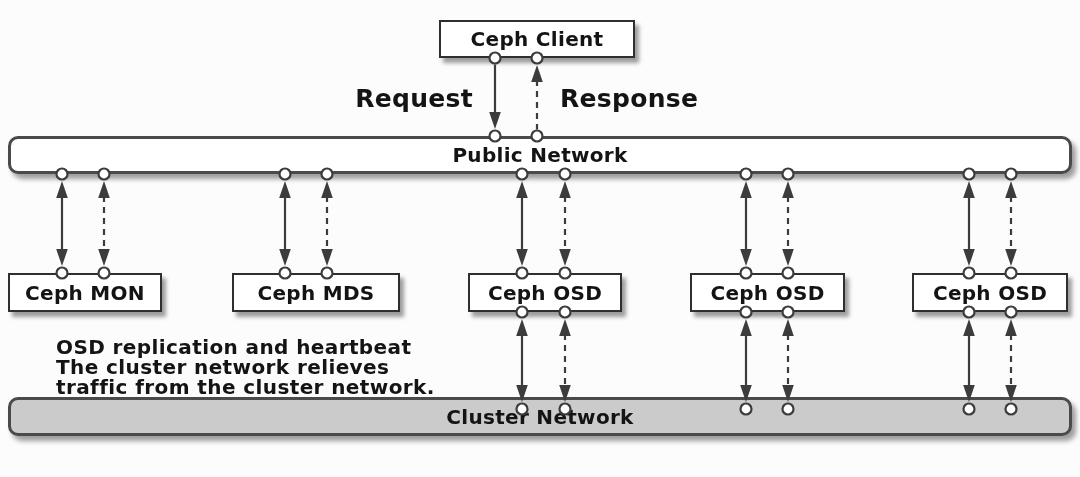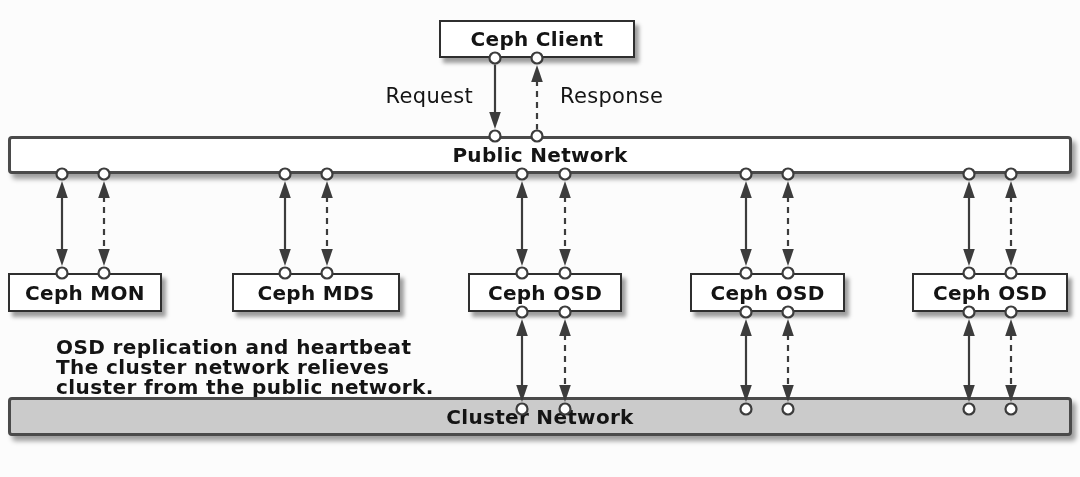--- a/index.html
+++ b/index.html
@@ -29,31 +29,31 @@
   }
   .client{left:427px;top:20px;width:196px;height:38px;margin-left:12px;}
   .node{top:273px;height:39px;}
   .mon {left:8px;  width:154px;}
   .mds {left:232px;width:168px;}
   .osd1{left:468px;width:154px;}
   .osd2{left:690px;width:155px;}
   .osd3{left:912px;width:156px;}
   .bar{
     position:absolute;left:8px;width:1064px;
-    border:3px solid #4a4a4a;border-radius:4px;
+    border:3px solid #4a4a4a;border-radius:10px;
     box-shadow:4px 5px 5px var(--shadow);
     display:flex;align-items:center;justify-content:center;
     font-weight:bold;font-size:20px;letter-spacing:0.3px;
     box-sizing:border-box;
   }
   .public{top:136px;height:38px;background:var(--box-fill);}
   .cluster{top:397px;height:39px;background:var(--cluster-fill);}
   .edge-label{
     position:absolute;top:84px;
-    font-weight:normal;font-size:21px;letter-spacing:0.3px;
+    font-weight:bold;font-size:25px;letter-spacing:0.3px;
     white-space:nowrap;
   }
   .request{left:333px;width:140px;text-align:right;}
   .response{left:560px;width:160px;text-align:left;}
   .annotation{
     position:absolute;left:56px;top:337px;
     font-weight:bold;font-size:20px;line-height:20px;letter-spacing:0.4px;
     color:var(--text);white-space:nowrap;
   }
   #links{
@@ -93,21 +93,21 @@
   <div class="box node osd2">
     <span>Ceph OSD</span>
   </div>
   <div class="box node osd3">
     <span>Ceph OSD</span>
   </div>
 
   <div class="annotation">
     <div>OSD replication and heartbeat</div>
     <div>The cluster network relieves</div>
-    <div>cluster from the public network.</div>
+    <div>traffic from the cluster network.</div>
   </div>
 
   <div class="bar cluster">
     <span>Cluster Network</span>
   </div>
 
   <svg id="links" viewBox="0 0 1080 477" xmlns="http://www.w3.org/2000/svg">
       <g>
         <polygon class="ah" points="489.2,112 500.8,112 495,129"></polygon>
         <line class="lk" x1="495" y1="64.5" x2="495" y2="114"></line>

